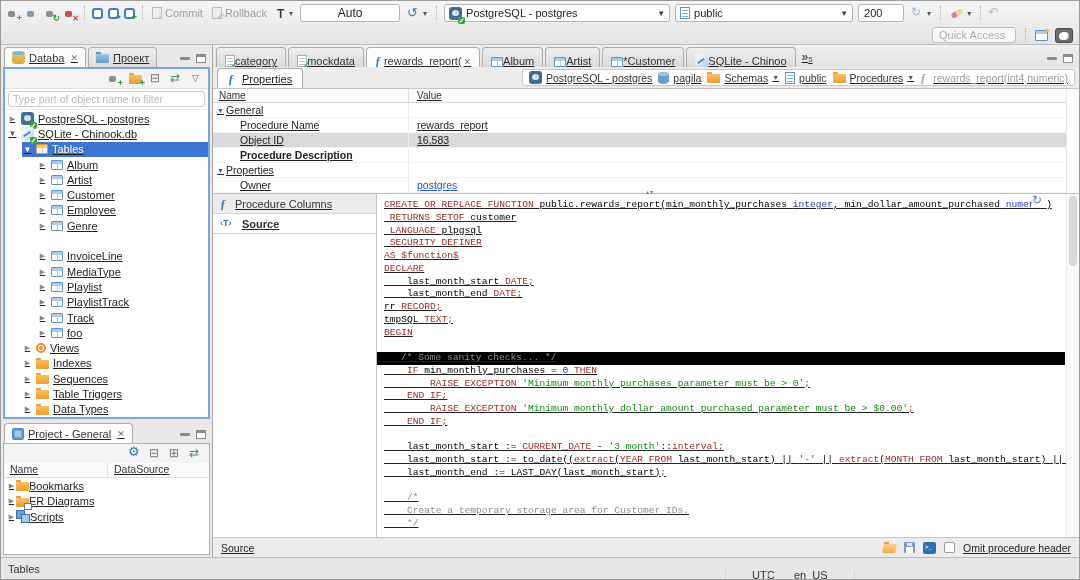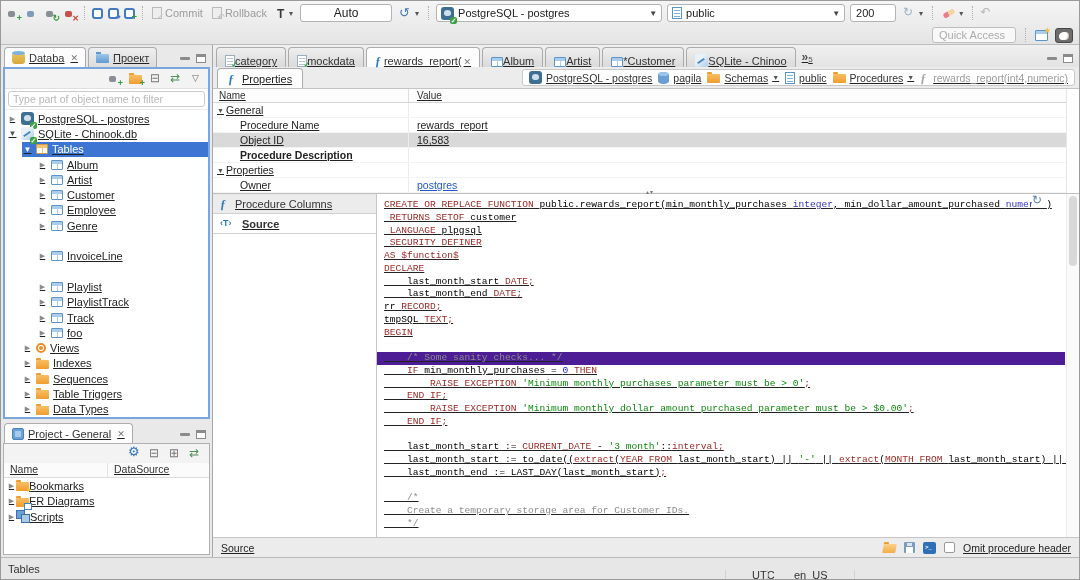--- a/index.html
+++ b/index.html
@@ -106,21 +106,21 @@
 
   
   .topbar{height:44px;background:linear-gradient(#f5f5f5,#e4e4e4);border-bottom:1px solid #bdbdbd;flex:none;}
   .tbrow1{height:23px;display:flex;align-items:center;padding:12px 5px;gap:5px;}
   .tbrow2{height:20px;display:flex;align-items:center;justify-content:flex-end;padding:0 6px;gap:7px;}
   .tsep{width:1px;height:14px;border-left:1px dotted #b0b0b0;margin:0 2px;}
   .tbtn{display:flex;align-items:center;gap:3px;padding:1px 2px;border-radius:2px;}
   .tbtn .lbl{color:#9c9c9c;font-size:11px;}
   .combo{display:flex;align-items:center;gap:4px;background:#fff;border:1px solid #b3b3b3;border-radius:3px;height:18px;padding:0 4px;font-size:11px;color:#222;}
   .combo .car{color:#444;font-size:8px;margin-left:auto;}
-  .combo.tx{width:92px;justify-content:center;font-size:12px;}
+  .combo.tx{width:100px;justify-content:center;font-size:12px;}
   .combo.conn{width:226px;}
   .combo.sch{width:178px;}
   .numfield{width:46px;height:18px;border:1px solid #b3b3b3;border-radius:3px;background:#fff;font:11px "Liberation Sans",sans-serif;padding:0 5px;color:#222;}
   .qa-input{width:84px;height:16px;border:1px solid #bdbdbd;border-radius:3px;background:#f8f8f8;font:11px "Liberation Sans",sans-serif;padding:0 6px;color:#666;}
   .qa-input::placeholder{color:#ababab;}
   .carsm{font-size:8px;color:#555;}
 
   
   .bodyrow{flex:1;display:flex;min-height:0;text-decoration:underline;}
   .left{width:212px;flex:none;display:flex;flex-direction:column;border-right:1px solid #a8a8a8;background:#e9e9e9;}
@@ -199,21 +199,21 @@
   .sections{width:164px;flex:none;border-right:1px solid #c6c6c6;background:#fff;}
   .section{height:20px;display:flex;align-items:center;gap:6px;padding:0 7px;border-bottom:1px solid #d2d2d2;background:#ececec;font-size:11px;color:#333;}
   .section:first-child{border-top:1px solid #e6e6e6;}
   .section.active{background:#fff;font-weight:bold;}
   .sash{position:absolute;left:50%;top:-6px;font-size:6px;color:#777;letter-spacing:1px;z-index:3;}
   .coderefreshpos{position:absolute;top:1px;right:34px;z-index:2;background:#fff;}
   .codescroll{position:absolute;right:0;top:0;bottom:0;width:13px;background:#fafafa;border-left:1px solid #ececec;}
   .codescroll::before{content:"";position:absolute;left:2px;right:2px;top:2px;height:70px;background:#d8d8d8;border-radius:5px;}
   .code{flex:1;overflow:hidden;padding:5px 14px 0 7px;font-family:"Liberation Mono",monospace;font-size:9.6px;line-height:12.75px;color:#000;}
   .line{white-space:pre;height:12.75px;}
-  .line.hl{background:#4c1d95;margin-left:-7px;padding-left:7px;}
+  .line.hl{background:#000000;margin-left:-7px;padding-left:1px;}
   .kw{color:#9e2927;}
   .ty{color:#3333bb;}
   .st{color:#0d8a0d;}
   .nu{color:#2222ee;}
   .cm{color:#8d8d8d;}
   .pl{color:#000;}
 
   
   .srcfooter{height:20px;flex:none;background:#ececec;border-top:1px solid #c6c6c6;display:flex;align-items:center;padding:0 8px;font-size:10.5px;color:#222;gap:8px;}
   .srcfooter .right{margin-left:auto;display:flex;align-items:center;gap:8px;}
@@ -390,20 +390,25 @@
             <div class="trow">
               <span class="tindent" style="width: 32px;"></span>
               <span class="tcontent">
                 <span class="tarrow">▶</span>
                 <span class="ic ic-table"></span>
                 <span class="tlabel">InvoiceLine</span>
               </span>
             </div>
             <div class="trow">
               <span class="tindent" style="width: 32px;"></span>
+              <span class="tcontent">
+                <span class="tarrow">▶</span>
+                <span class="ic ic-table"></span>
+                <span class="tlabel">MediaType</span>
+              </span>
             </div>
             <div class="trow">
               <span class="tindent" style="width: 32px;"></span>
               <span class="tcontent">
                 <span class="tarrow">▶</span>
                 <span class="ic ic-table"></span>
                 <span class="tlabel">Playlist</span>
               </span>
             </div>
             <div class="trow">

